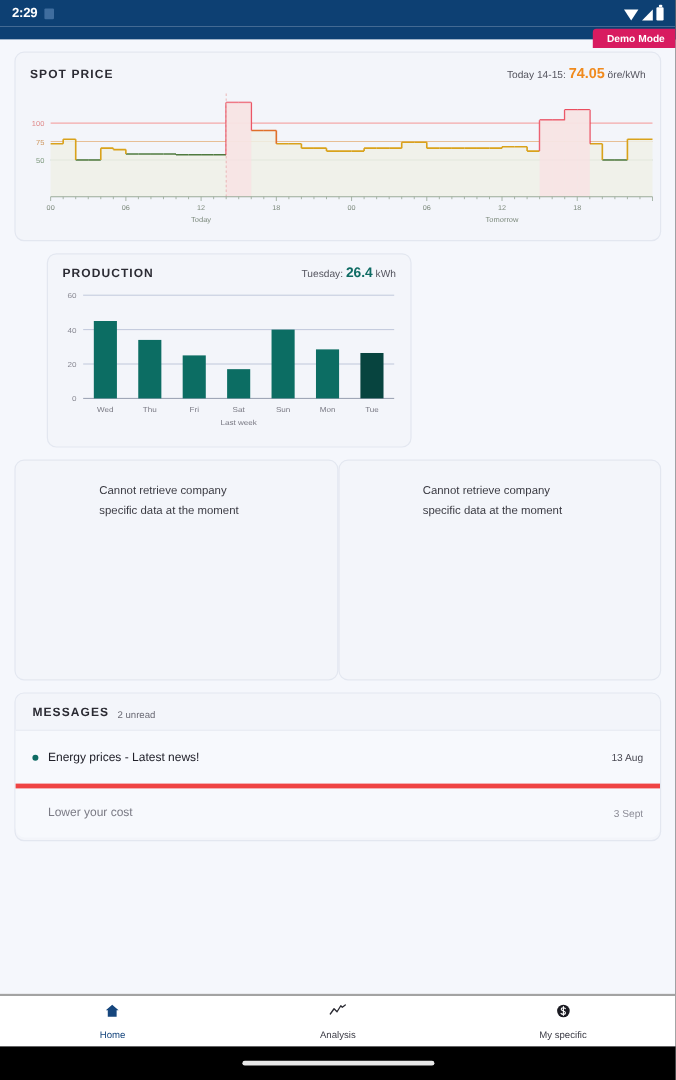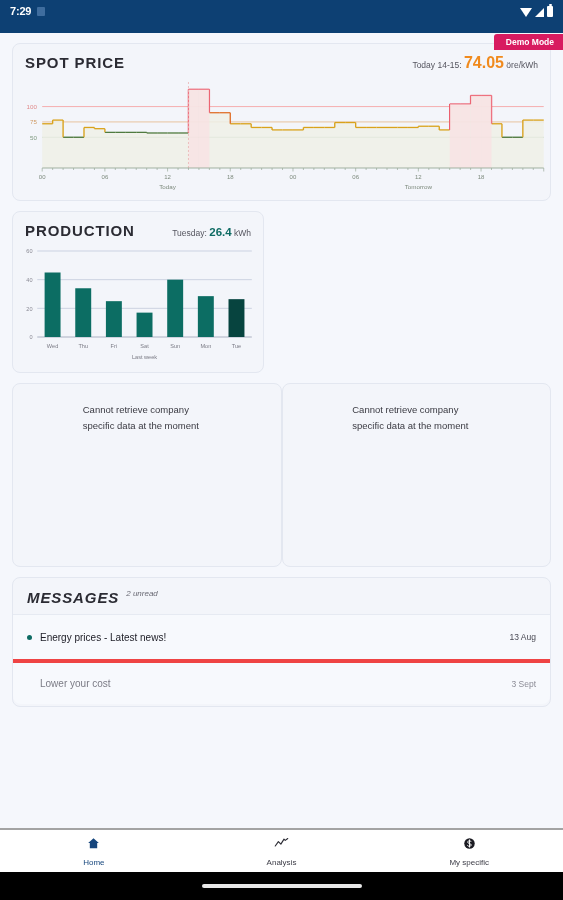--- a/index.html
+++ b/index.html
@@ -83,77 +83,77 @@
   .avatar {
     width: 20px; height: 20px; border-radius: 50%;
     background: #ffffff; display:flex; align-items:center; justify-content:center;
   }
 
   
   .ribbon-row {
     height: 11px; background: #0d4073; position: relative; flex: 0 0 11px;
   }
   .demo-ribbon {
-    position: absolute; right: 0; top: 12px;
+    position: absolute; right: 0; top: 2px;
     background: #d81b60; color: #fff;
     font-size: 8.5px; font-weight: bold;
     padding: 3px 9px 3px 12px;
     border-top-left-radius: 3px;
     white-space: nowrap;
     z-index: 5;
   }
 
   
   .content {
     flex: 1 1 auto; background: #f5f7fc;
     padding: 10px 12px 0 12px;
     overflow: hidden; position: relative;
   }
   .card {
     background: #f3f5fa;
     border: 1px solid #e3e7f0;
     border-radius: 8px;
   }
   .card-title {
-    font-size: 15px; font-weight: bold; letter-spacing: 0.9px;
+    font-size: 10px; font-weight: bold; letter-spacing: 0.9px;
     color: #2b2b33;
   }
   .card-head {
     display: flex; align-items: baseline;
     padding: 10px 12px 4px 12px;
   }
   .card-head .right { margin-left: auto; font-size: 8.5px; color: #55555f; }
-  .hl-orange { color: #f08a1d; font-size: 16px; font-weight: bold; }
+  .hl-orange { color: #f08a1d; font-size: 12px; font-weight: bold; }
   .hl-teal { color: #0e6b63; font-size: 11.5px; font-weight: bold; }
 
   
   .spot-card { height: 158px; margin-bottom: 10px; position: relative; }
   .spot-chart { width: 100%; height: 118px; display:block; }
 
   
   .prod-row { display: flex; gap: 10px; margin-bottom: 10px; }
-  .prod-card { width: 252px; height: 162px; }
+  .prod-card { width: 304px; height: 162px; margin-left: 27px; }
   .prod-chart { width: 100%; height: 124px; display:block; }
   .spacer-card { flex: 1; }
 
   
   .err-row { display: flex; margin-bottom: 10px; }
   .err-card {
     flex: 1; height: 184px;
     display: flex; justify-content: center;
     padding-top: 18px;
   }
   .err-text {
     font-size: 9.5px; line-height: 1.65; color: #3a3a42;
     width: 128px;
   }
 
   
   .msg-card { padding-bottom: 2px; }
-  .msg-head { display: flex; align-items: flex-start; padding: 11px 14px 8px 14px; font-style: italic; }
+  .msg-head { display: flex; align-items: flex-end; padding: 11px 14px 8px 14px; }
   .msg-unread { margin-left: 7px; font-size: 8px; color: #6a6a74; }
   .msg-list { background: #f7f9fd; border-radius: 0 0 8px 8px; }
   .msg-item {
     display: flex; align-items: center;
     padding: 0 14px; height: 45px;
     border-top: 4px solid #ef4444;
     font-size: 10px;
   }
   .msg-item:first-child { border-top: 1px solid #e6eaf2; }
   .dot {
@@ -185,21 +185,21 @@
   .gesture-pill {
     width: 160px; height: 4px; border-radius: 3px; background: #e8e8e8;
   }
 </style>
 </head>
 <body>
 
 <div id="app">
 
   <div class="statusbar">
-    <span class="sb-time">7:29</span>
+    <span class="sb-time">2:29</span>
     <span class="sb-mini"></span>
     <span class="sb-right">
       <span class="sb-wifi"></span>
       <span class="sb-sig"></span>
       <span class="sb-bat"></span>
     </span>
   </div>
 
 
   <div class="ribbon-row">

